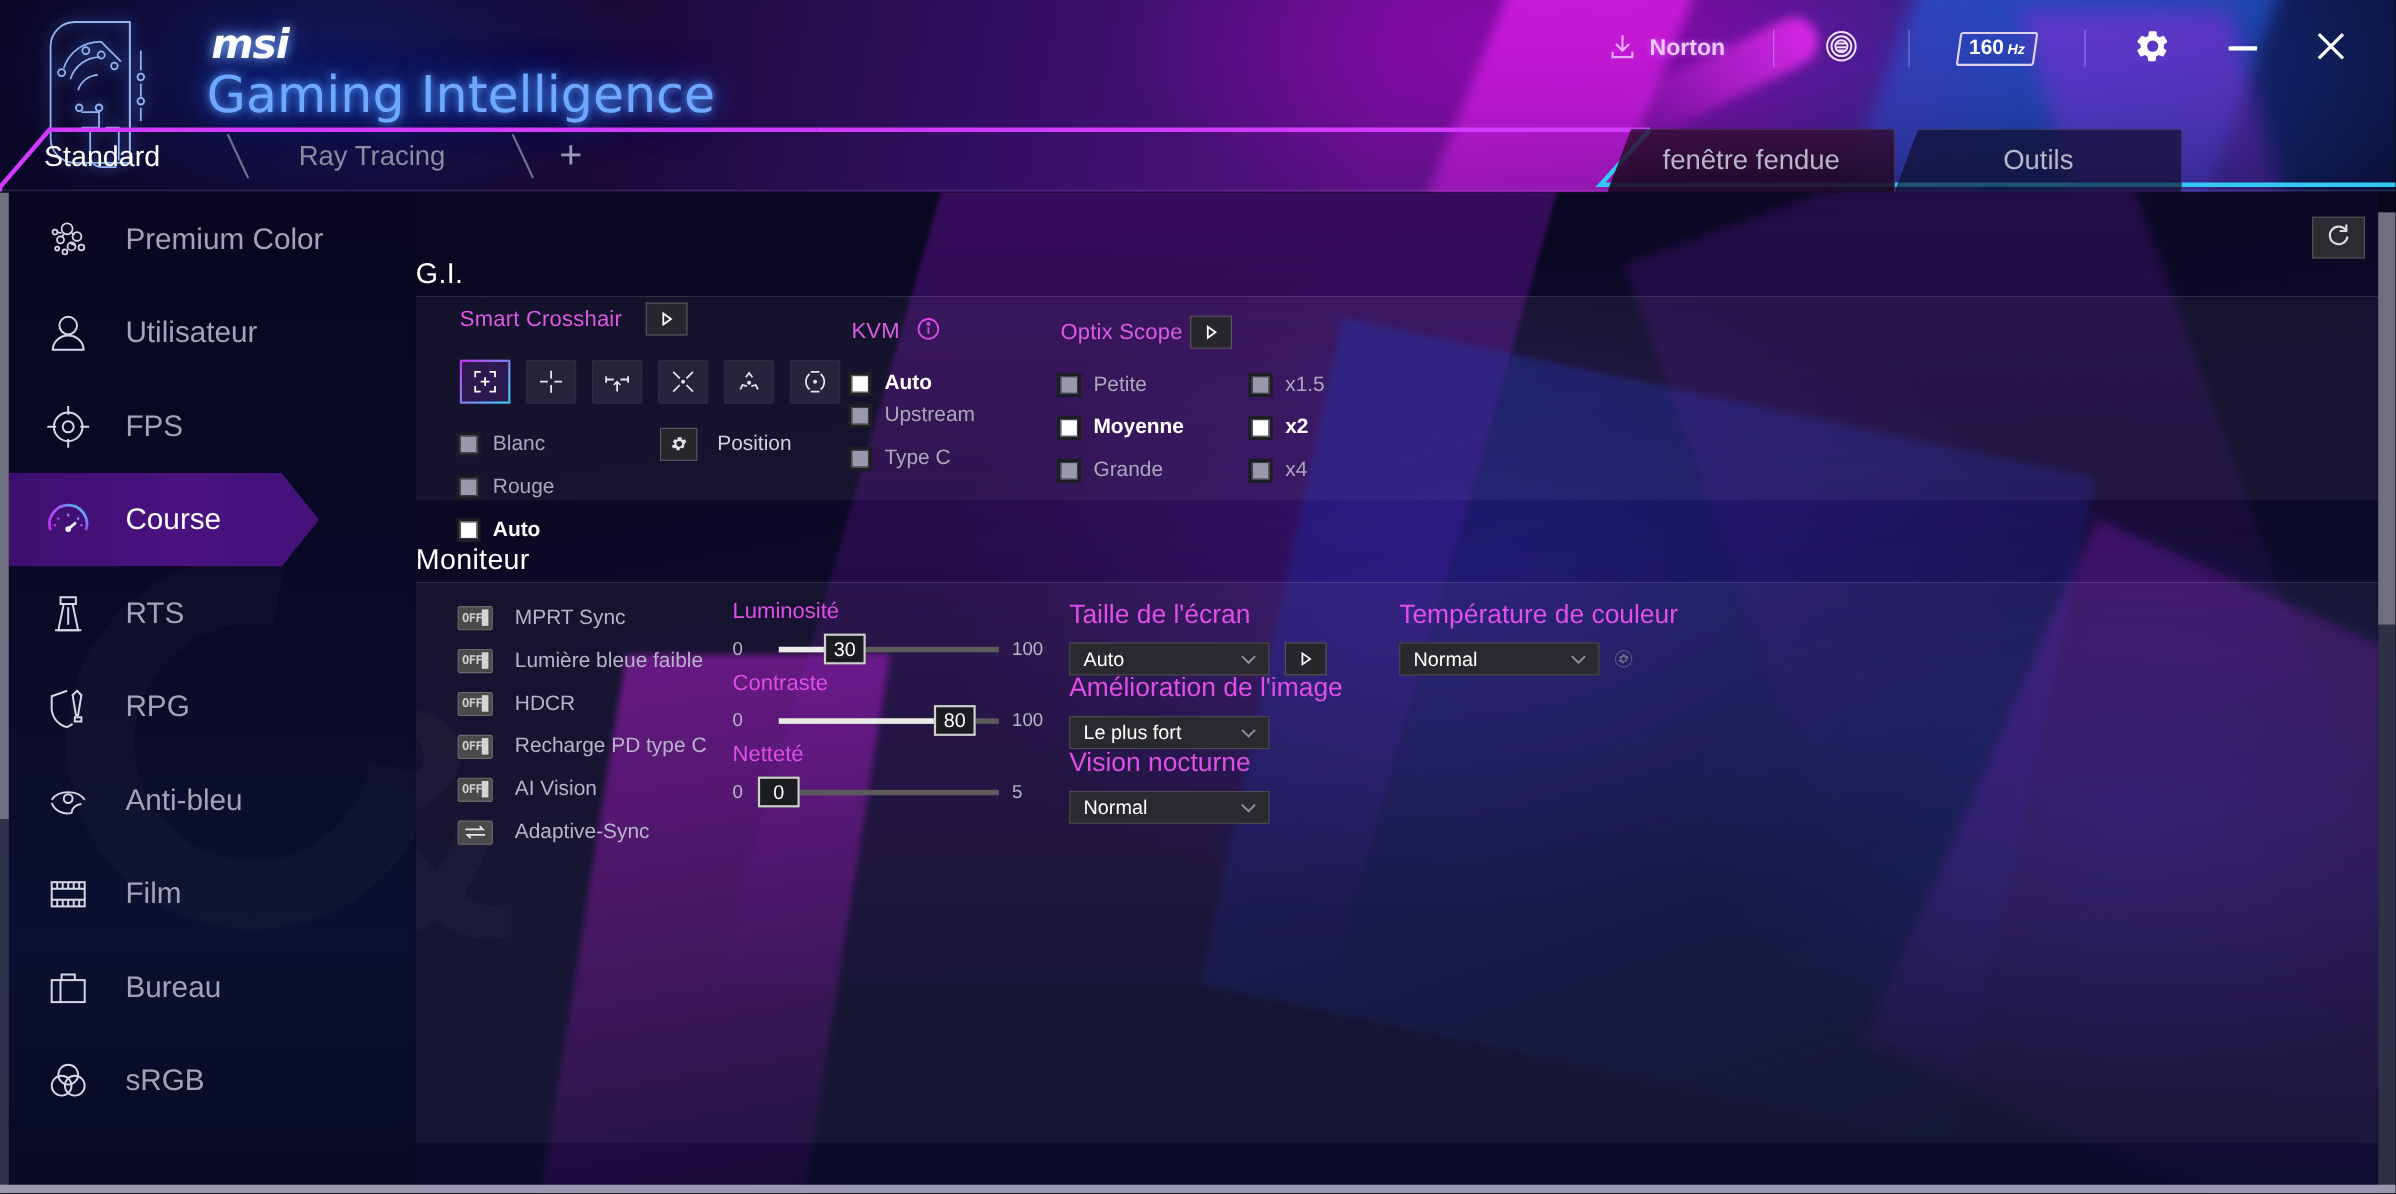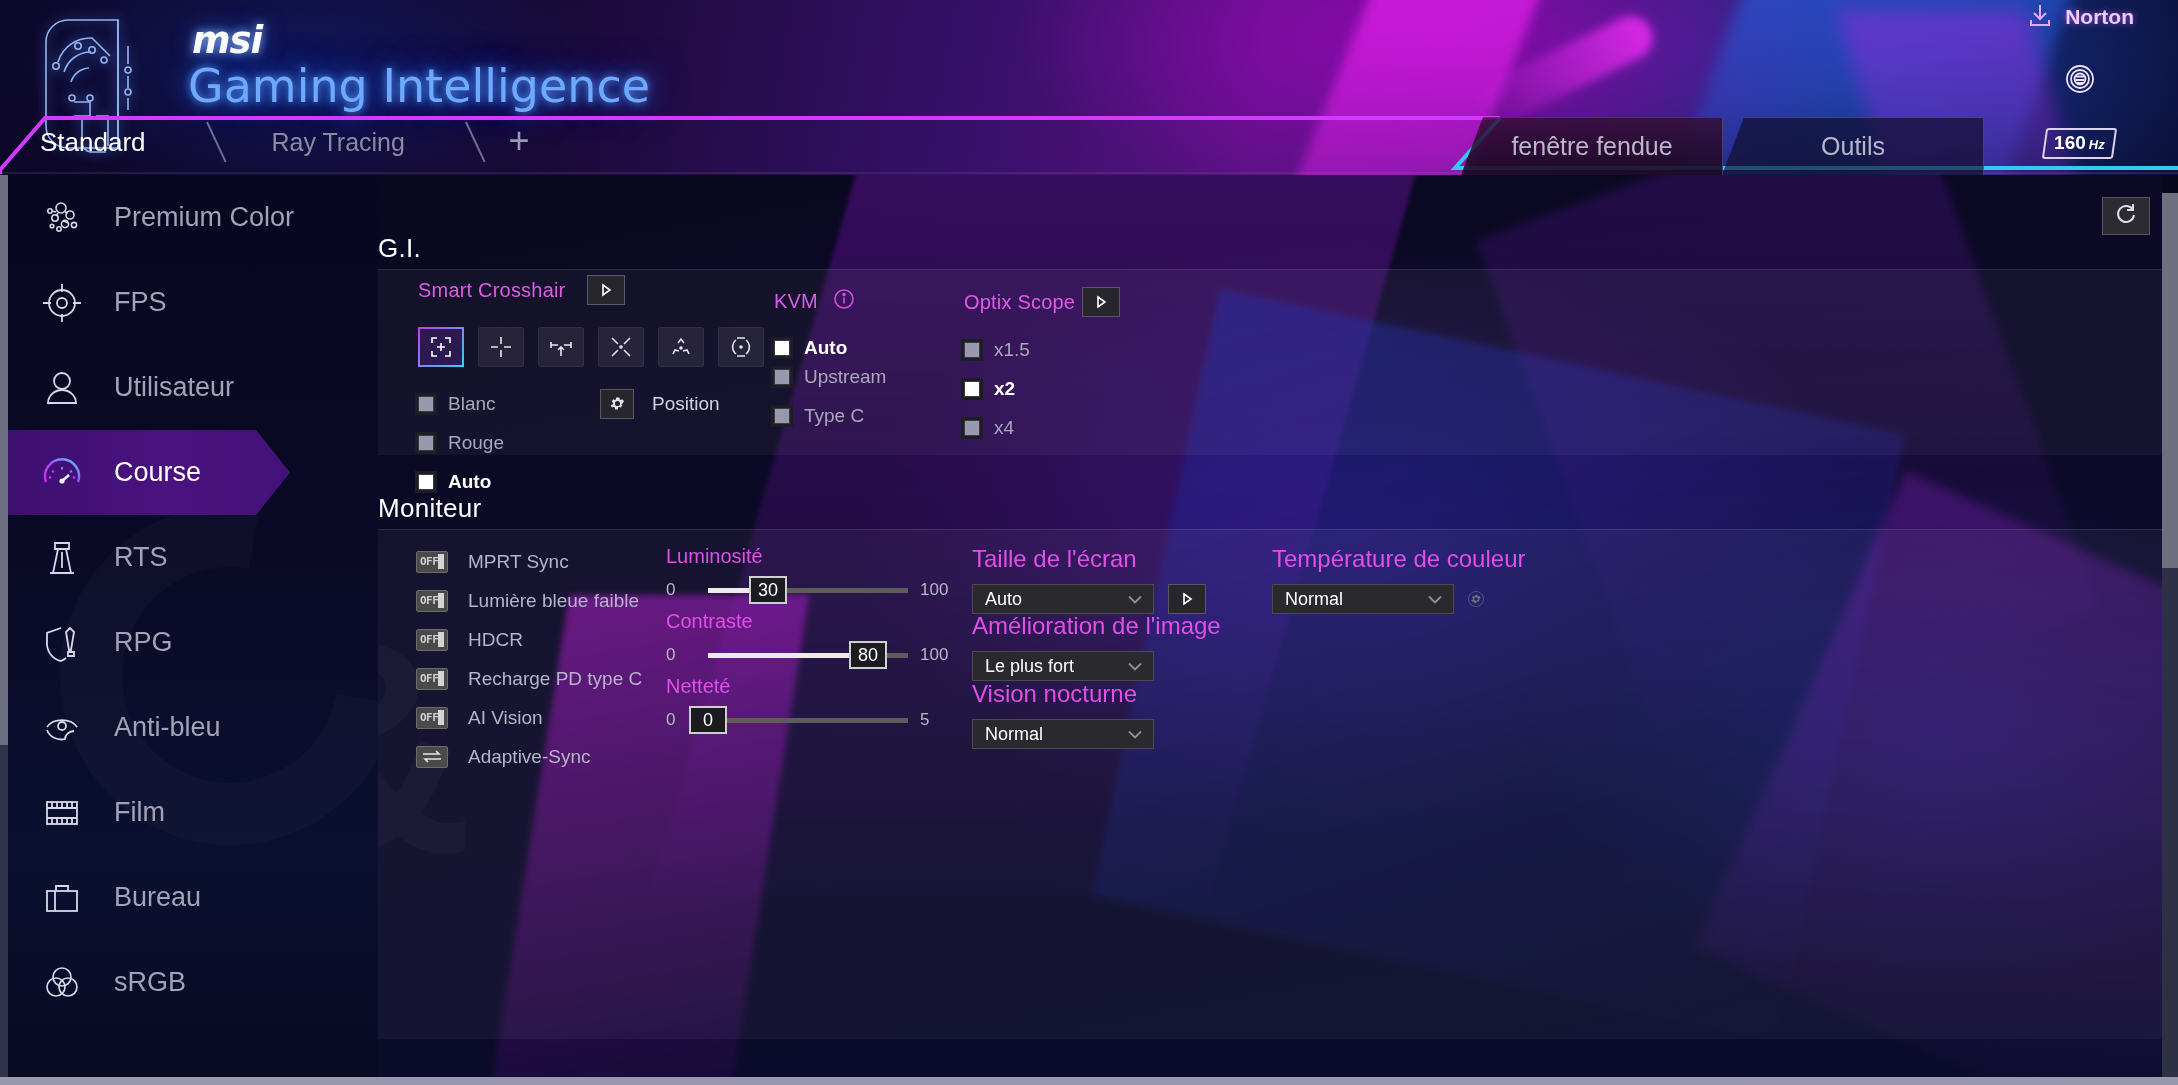--- a/index.html
+++ b/index.html
@@ -73,21 +73,21 @@
   .brand-gi {
     margin-top: 4px;
     font-family: "DejaVu Sans", sans-serif;
     font-size: 46px; font-weight: 400; letter-spacing: 0px;
     color: #6ea8ff;
     text-shadow: 0 0 8px rgba(90,160,255,0.95), 0 0 24px rgba(40,110,255,0.85), 0 0 40px rgba(20,80,230,0.6);
   }
 
   .hdr-right {
     position: absolute; right: 26px; top: 0; height: 88px;
-    display: flex; align-items: center; gap: 14px; flex-direction: column;
+    display: flex; align-items: center; gap: 14px;
   }
   .hdr-btn {
     display: flex; align-items: center; justify-content: center;
     height: 56px; padding: 0 18px;
     color: #e9d8f5;
   }
   .norton-btn { gap: 10px; }
   .norton-label {
     font-size: 21px; font-weight: 700; color: #f0c8ff;
     text-shadow: 0 0 6px rgba(220,120,255,0.6);
@@ -508,36 +508,36 @@
                 <circle cx="13" cy="31" r="1.8"></circle>
               <path d="M17 17 l-4 -1 M26 17 l3 1 M19 18 l-2 3 M25 26 l4 2 M24 26 l1 0"></path>
             </svg>
           </span>
           <span class="si-lb">Premium Color</span>
         </div>
 
         <div class="side-item">
           <span class="si-ic">
             <svg viewBox="0 0 46 46" fill="none" stroke="#d8d7e6" stroke-width="1.8">
+              <circle cx="23" cy="16" r="8"></circle>
+              <path d="M9 38 a14 13 0 0 1 28 0 z"></path>
+            </svg>
+          </span>
+          <span class="si-lb">Utilisateur</span>
+        </div>
+
+        <div class="side-item">
+          <span class="si-ic">
+            <svg viewBox="0 0 46 46" fill="none" stroke="#d8d7e6" stroke-width="1.8">
               <circle cx="23" cy="23" r="13"></circle>
                 <circle cx="23" cy="23" r="5"></circle>
               <path d="M23 4 v8 M23 34 v8 M4 23 h8 M34 23 h8"></path>
             </svg>
           </span>
           <span class="si-lb">FPS</span>
-        </div>
-
-        <div class="side-item">
-          <span class="si-ic">
-            <svg viewBox="0 0 46 46" fill="none" stroke="#d8d7e6" stroke-width="1.8">
-              <circle cx="23" cy="16" r="8"></circle>
-              <path d="M9 38 a14 13 0 0 1 28 0 z"></path>
-            </svg>
-          </span>
-          <span class="si-lb">Utilisateur</span>
         </div>
 
         <div class="side-item active">
           <span class="si-ic">
             <svg viewBox="0 0 46 46" fill="none" stroke-width="2.4">
               <defs>
                 <linearGradient id="spdg" x1="0" y1="1" x2="1" y2="0">
                   <stop offset="0%" stop-color="#d02bf0"></stop>
                     <stop offset="50%" stop-color="#a84bf5"></stop>
                     <stop offset="100%" stop-color="#3fd8f0"></stop>
@@ -755,20 +755,34 @@
           <span class="play-btn">
             <svg width="16" height="16" viewBox="0 0 16 16" fill="none" stroke="#ffffff" stroke-width="1.6">
                 <path d="M5 3 L12 8 L5 13 z"></path>
               </svg>
           </span>
         </div>
         <div style="display:flex; gap:62px; margin-top:18px;">
           <div>
             <div class="radio-row">
               <span class="radio-box"></span>
+              <span class="radio-lb">Petite</span>
+            </div>
+            <div class="radio-row" style="margin-top:10px;">
+              <span class="radio-box on"></span>
+              <span class="radio-lb on">Moyenne</span>
+            </div>
+            <div class="radio-row" style="margin-top:10px;">
+              <span class="radio-box"></span>
+              <span class="radio-lb">Grande</span>
+            </div>
+          </div>
+          <div>
+            <div class="radio-row">
+              <span class="radio-box"></span>
               <span class="radio-lb">x1.5</span>
             </div>
             <div class="radio-row" style="margin-top:10px;">
               <span class="radio-box on"></span>
               <span class="radio-lb on">x2</span>
             </div>
             <div class="radio-row" style="margin-top:10px;">
               <span class="radio-box"></span>
               <span class="radio-lb">x4</span>
             </div>

